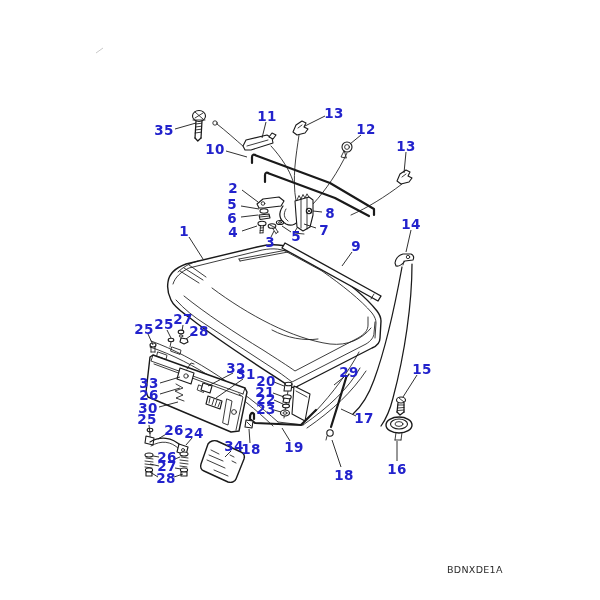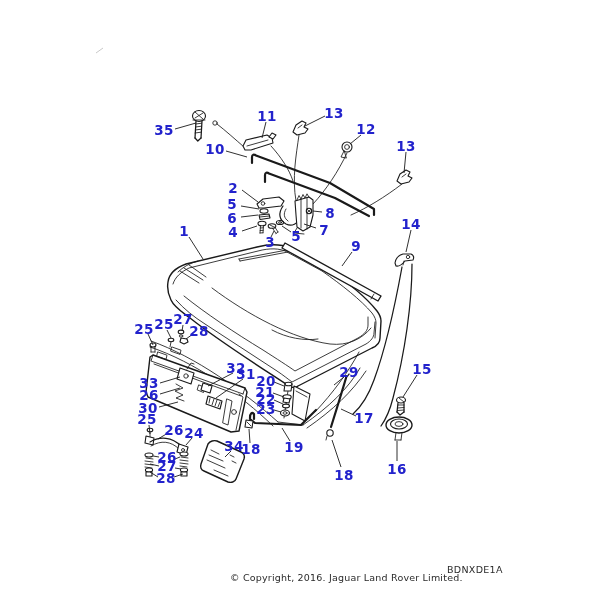--- a/index.html
+++ b/index.html
@@ -345,15 +345,14 @@
         <text x="234" y="450.6" text-anchor="middle" class="callout" fill="#2222cc">34</text>
         <text x="147" y="423.6" text-anchor="middle" class="callout" fill="#2222cc">25</text>
         <text x="174" y="434.6" text-anchor="middle" class="callout" fill="#2222cc">26</text>
         <text x="194" y="437.6" text-anchor="middle" class="callout" fill="#2222cc">24</text>
         <text x="167" y="461.6" text-anchor="middle" class="callout" fill="#2222cc">26</text>
         <text x="167" y="470.6" text-anchor="middle" class="callout" fill="#2222cc">27</text>
         <text x="166" y="482.6" text-anchor="middle" class="callout" fill="#2222cc">28</text>
       </g>
 </svg>
 
-<div id="copyright" class="foot">© Copyright, 2016. Jaguar Land Rover Limited.</div>
 <div id="diagram-code" class="foot">BDNXDE1A</div>
 </div>
 
 </body></html>

